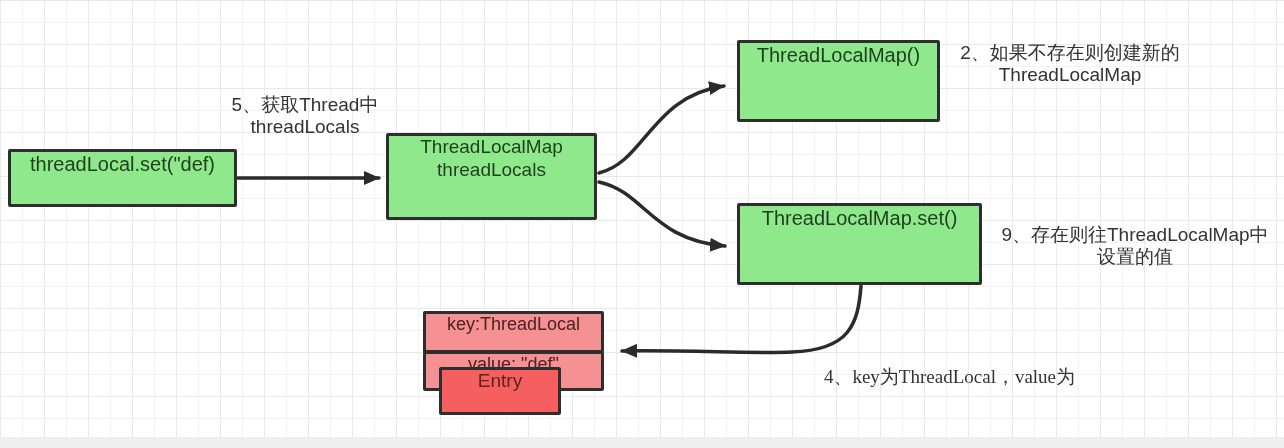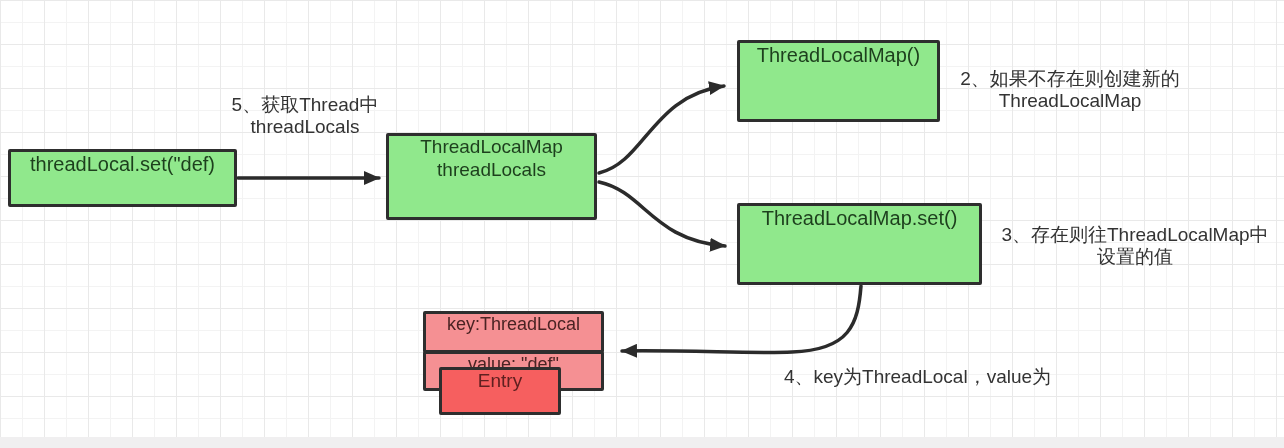--- a/index.html
+++ b/index.html
@@ -46,23 +46,23 @@
   #node-entry         { left: 439px; top: 367px; width: 122px; height: 48px; }
 
   .note {
     position: absolute;
     text-align: center;
     font-size: 19px;
     line-height: 22px;
     color: var(--note-text, #333333);
   }
   #note-step1 { left: 205px; top: 94px;  width: 200px; }
-  #note-step2 { left: 945px; top: 68px;  width: 250px; }
+  #note-step2 { left: 945px; top: 42px;  width: 250px; }
   #note-step3 { left: 986px; top: 224px; width: 298px; }
-  #note-step4 { left: 750px; top: 366px; width: 335px; }
+  #note-step4 { left: 782px; top: 366px; width: 335px; font-family: Liberation Serif, serif; }
 
   #connector-layer {
     position: absolute;
     left: 0; top: 0;
     width: 1284px;
     height: 448px;
     pointer-events: none;
   }
   #connector-layer path.connector {
     fill: none;
@@ -129,21 +129,21 @@
     <div>5、获取Thread中</div>
     <div>threadLocals</div>
   </div>
 
   <div class="note" id="note-step2">
     <div>2、如果不存在则创建新的</div>
     <div>ThreadLocalMap</div>
   </div>
 
   <div class="note" id="note-step3">
-    <div>3、存在则往ThreadLocalMap中</div>
+    <div>9、存在则往ThreadLocalMap中</div>
     <div>设置的值</div>
   </div>
 
   <div class="note" id="note-step4">
     <div>4、key为ThreadLocal，value为</div>
   </div>
 
   <div id="bottom-edge-bar"></div>
 
 </div>

